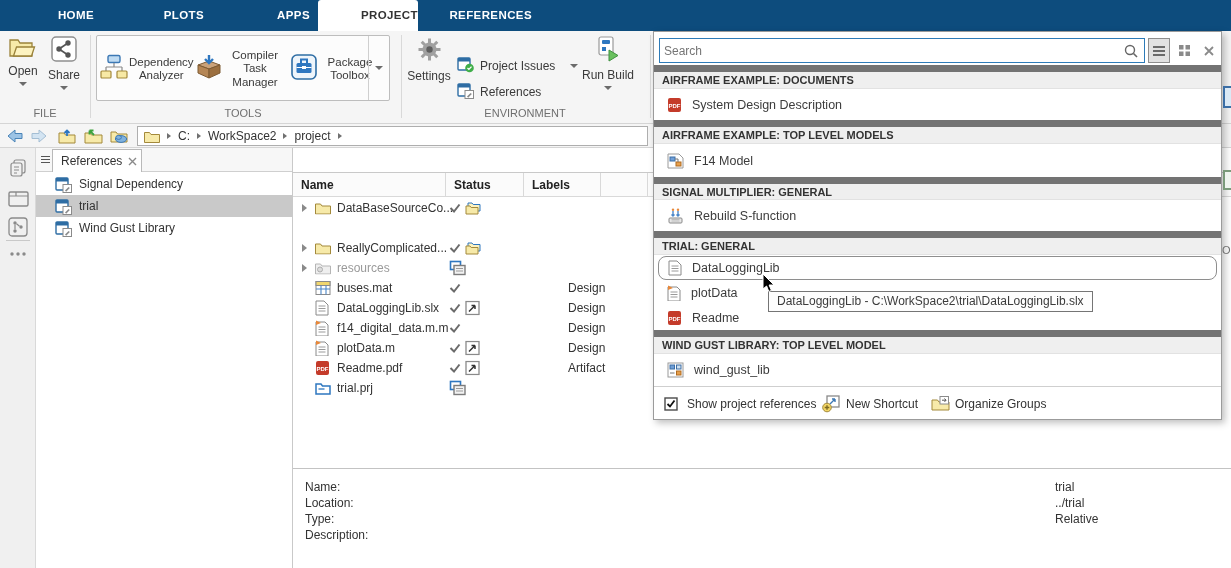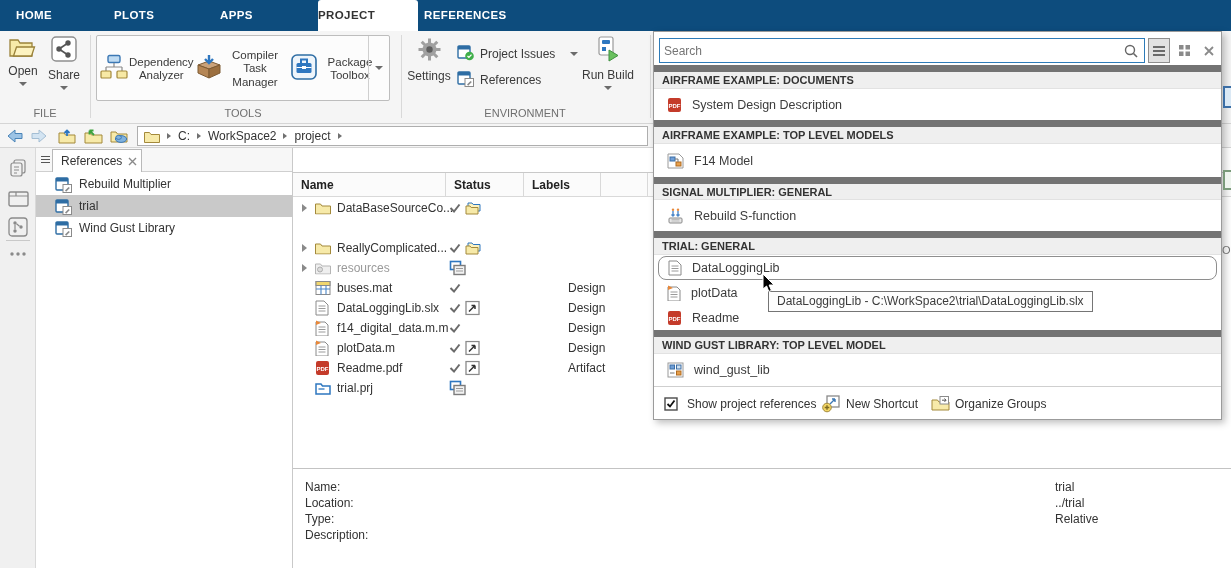--- a/index.html
+++ b/index.html
@@ -6,42 +6,42 @@
   html,body { background:#e8e8e8; }
   .window {
     position:relative; width:1231px; height:568px; background:#fff;
     font-family:"Liberation Sans", sans-serif; font-size:12px; color:#333;
     overflow:hidden;
   }
   .abs { position:absolute; }
 
   
   .tabbar { position:absolute; left:0; top:0; width:1231px; height:31px; background:#0d4c7d; }
-  .tab { position:absolute; top:0; height:31px; line-height:31px; text-align:left;
+  .tab { position:absolute; top:0; height:31px; line-height:31px; text-align:right;
          color:#fff; font-size:11.5px; font-weight:bold; letter-spacing:.4px; cursor:default; }
   .tab.active { background:#fff; color:#333; border-radius:3px 3px 0 0; }
 
   
   .ribbon { position:absolute; left:0; top:31px; width:1231px; height:93px;
             background:#f5f5f5; border-bottom:1px solid #d5d5d5; }
   .grp-divider { position:absolute; top:4px; height:83px; width:1px; background:#d9d9d9; }
   .grp-label { position:absolute; top:74px; height:16px; line-height:16px; text-align:center;
                color:#6f6f6f; font-size:11px; }
   .bigbtn { position:absolute; top:5px; display:flex; flex-direction:column; align-items:center; cursor:pointer; }
   .bigbtn .blab { margin-top:3px; font-size:12px; color:#3a3a3a; white-space:nowrap; }
   .caret { width:0; height:0; border-left:4px solid transparent; border-right:4px solid transparent;
            border-top:4px solid #6b6b6b; margin-top:4px; }
   .gallery { position:absolute; left:96px; top:4px; width:294px; height:66px;
              background:#fcfcfc; border:1px solid #bdbdbd; border-radius:2px; }
   .galitem { position:absolute; top:3px; width:92px; height:58px; display:flex; 
              align-items:center; cursor:pointer; }
   .galitem .glab { margin-top:2px; font-size:11.5px; line-height:1.15; text-align:center; color:#3a3a3a; width:88px; }
   .galcaretstrip { position:absolute; right:0; top:0; width:21px; height:64px;
                    border-left:1px solid #cfcfcf; display:flex; align-items:center; justify-content:center; cursor:pointer; }
-  .smallbtn { position:absolute; display:flex; align-items:center; gap:5px; cursor:pointer; font-size:12px; color:#3a3a3a; }
+  .smallbtn { position:absolute; display:flex; align-items:center; gap:5px; cursor:pointer; font-size:12px; color:#3a3a3a;margin-top:12px; }
 
   
   .pathbar { position:absolute; left:0; top:124px; width:1231px; height:24px;
              background:#f5f5f5; border-bottom:1px solid #d5d5d5; }
   .navbtn { position:absolute; top:3px; width:22px; height:18px; display:flex; align-items:center; justify-content:center; cursor:pointer; }
   .crumbbox { position:absolute; left:137px; top:2px; width:511px; height:20px; background:#fff;
               border:1px solid #aeaeae; display:flex; align-items:center; padding-left:6px; gap:7px; }
   .crumb { font-size:12px; color:#333; cursor:pointer; }
   .crumb-sep { width:0; height:0; border-left:4px solid #707070; border-top:3.5px solid transparent;
                border-bottom:3.5px solid transparent; }
@@ -342,21 +342,21 @@
       </div>
       <div class="treerow" style="top:25px">
         <span style="display:flex">
           <svg width="18" height="17">
               <rect x="1" y="2" width="12" height="12" rx="1" fill="#fff" stroke="#2e6da4" stroke-width="1.4"></rect>
               <rect x="1" y="2" width="12" height="3.5" fill="#2e6da4"></rect>
               <rect x="8" y="8.5" width="8.5" height="8" fill="#fff" stroke="#8a8a8a"></rect>
               <path d="M10 14.5l3.6-3.6 1.2 1.2-3.6 3.6z" fill="#8a8a8a"></path>
             </svg>
         </span>
-        <span>Rebuild Multiplier</span>
+        <span>Signal Dependency</span>
       </div>
       <div class="treerow selected" style="top:47px">
         <span style="display:flex">
           <svg width="18" height="17">
               <rect x="1" y="2" width="12" height="12" rx="1" fill="#fff" stroke="#2e6da4" stroke-width="1.4"></rect>
               <rect x="1" y="2" width="12" height="3.5" fill="#2e6da4"></rect>
               <rect x="8" y="8.5" width="8.5" height="8" fill="#fff" stroke="#8a8a8a"></rect>
               <path d="M10 14.5l3.6-3.6 1.2 1.2-3.6 3.6z" fill="#8a8a8a"></path>
             </svg>
         </span>

